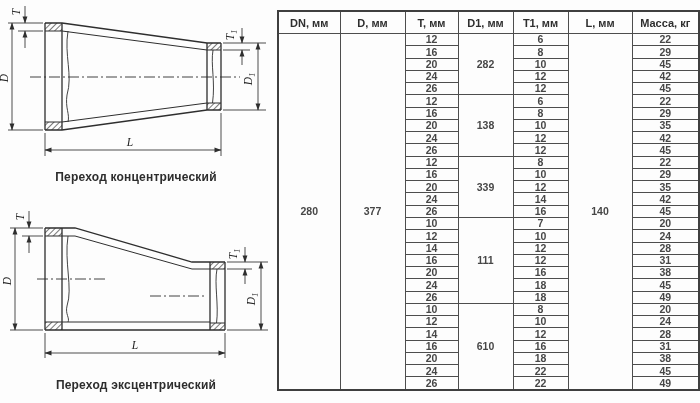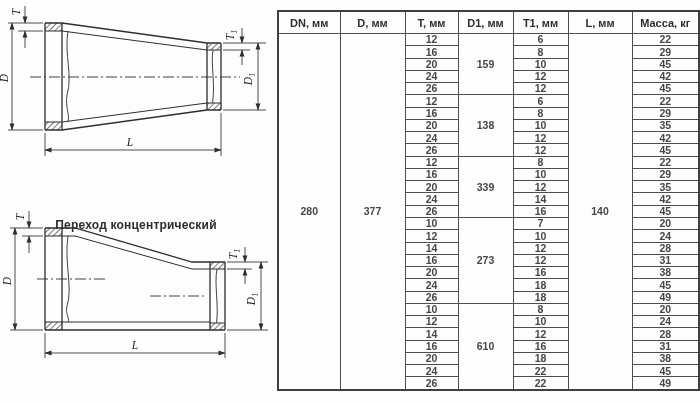--- a/index.html
+++ b/index.html
@@ -3,21 +3,21 @@
 <meta charset="utf-8">
 <style>
   html,body{margin:0;padding:0;}
   .canvas{
     position:relative;width:700px;height:403px;background:#fdfdfd;overflow:hidden;
     font-family:"Liberation Sans",sans-serif;
   }
   .fig{position:absolute;left:0;}
   .caption{
     position:absolute;left:0;width:272px;text-align:center;
-    font-size:12px;font-weight:600;color:#2d2d2d;letter-spacing:.2px;margin-top:48px;
+    font-size:12px;font-weight:600;color:#2d2d2d;letter-spacing:.2px;
   }
   .caption1{top:170px;}
   .caption2{top:378px;}
   svg{display:block;}
   .spec-table{
     position:absolute;left:277px;top:10px;
     border-collapse:collapse;table-layout:fixed;
     border:2px solid #3f3f3f;
     padding-left:41px;
   }
@@ -144,20 +144,21 @@
         <path d="M45,353 H225" marker-start="url(#arrE)" marker-end="url(#arrE)"></path>
       </g>
 
       <text class="dimlbl" transform="rotate(-90 24 217)" x="24" y="217" text-anchor="middle">T</text>
       <text class="dimlbl" transform="rotate(-90 11 281)" x="11" y="281" text-anchor="middle">D</text>
       <text class="dimlbl" transform="rotate(-90 237 254)" x="237" y="254" text-anchor="middle"><tspan>T</tspan><tspan dy="2.5" font-size="8">1</tspan></text>
       <text class="dimlbl" transform="rotate(-90 255 299)" x="255" y="299" text-anchor="middle"><tspan>D</tspan><tspan dy="2.5" font-size="8">1</tspan></text>
       <text class="dimlbl" x="135" y="349" text-anchor="middle">L</text>
     </svg>
   </div>
+  <div class="caption caption2">Переход эксцентрический</div>
 
   <table class="spec-table" id="spec-table">
     <colgroup>
         <col style="width: 62px;">
         <col style="width: 65px;">
         <col style="width: 53px;">
         <col style="width: 55px;">
         <col style="width: 55px;">
         <col style="width: 64px;">
         <col style="width: 67px;">
@@ -171,21 +172,21 @@
           <th>T1, мм</th>
           <th>L, мм</th>
           <th>Масса, кг</th>
         </tr>
       </thead>
     <tbody>
         <tr>
           <td rowspan="29">280</td>
           <td rowspan="29">377</td>
           <td>12</td>
-          <td rowspan="5">159</td>
+          <td rowspan="5">282</td>
           <td>6</td>
           <td rowspan="29">140</td>
           <td>22</td>
         </tr>
         <tr>
           <td>16</td>
           <td>8</td>
           <td>29</td>
         </tr>
         <tr>
@@ -250,21 +251,21 @@
           <td>14</td>
           <td>42</td>
         </tr>
         <tr>
           <td>26</td>
           <td>16</td>
           <td>45</td>
         </tr>
         <tr>
           <td>10</td>
-          <td rowspan="7">273</td>
+          <td rowspan="7">111</td>
           <td>7</td>
           <td>20</td>
         </tr>
         <tr>
           <td>12</td>
           <td>10</td>
           <td>24</td>
         </tr>
         <tr>
           <td>14</td>

